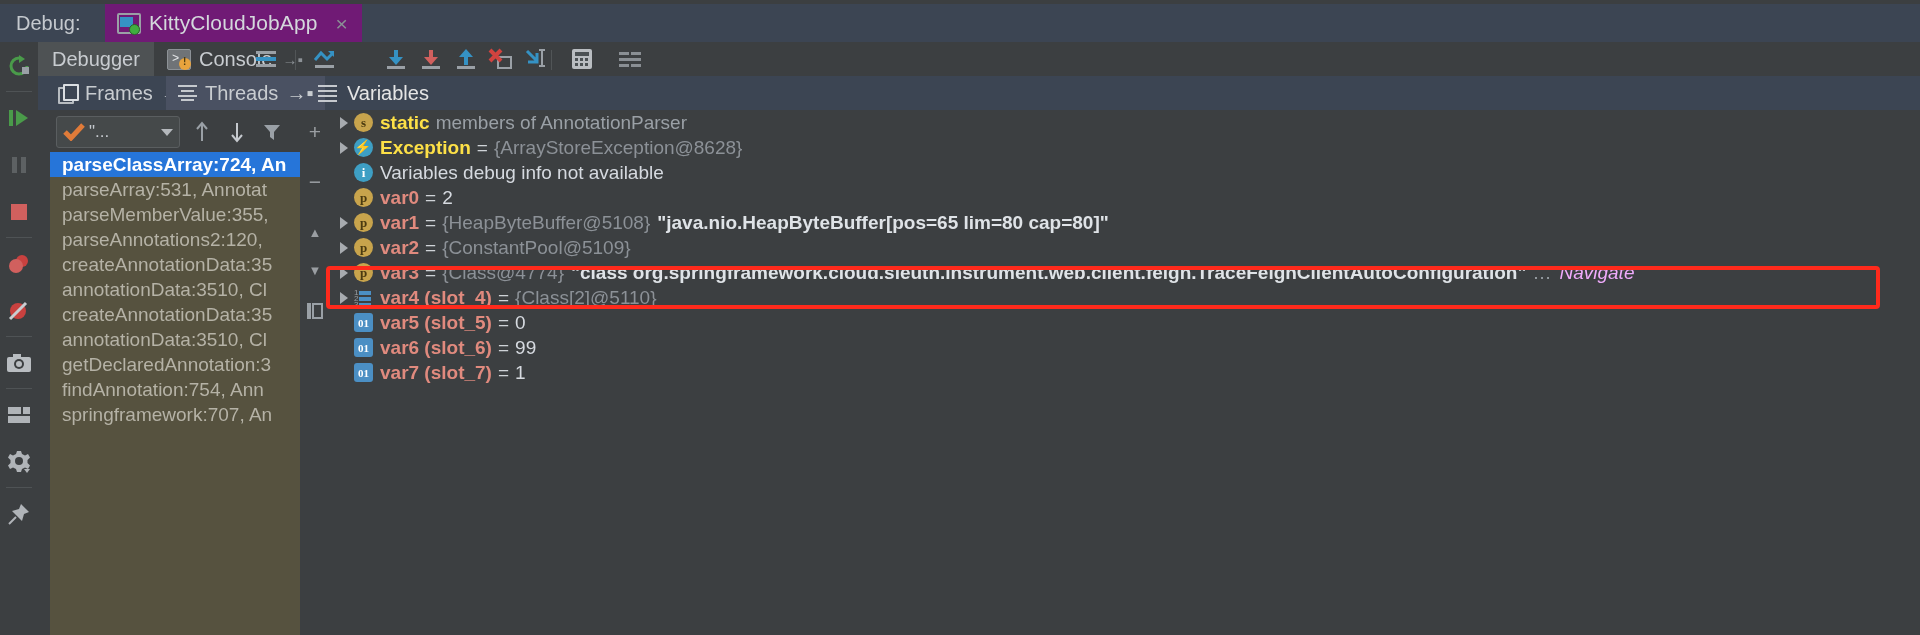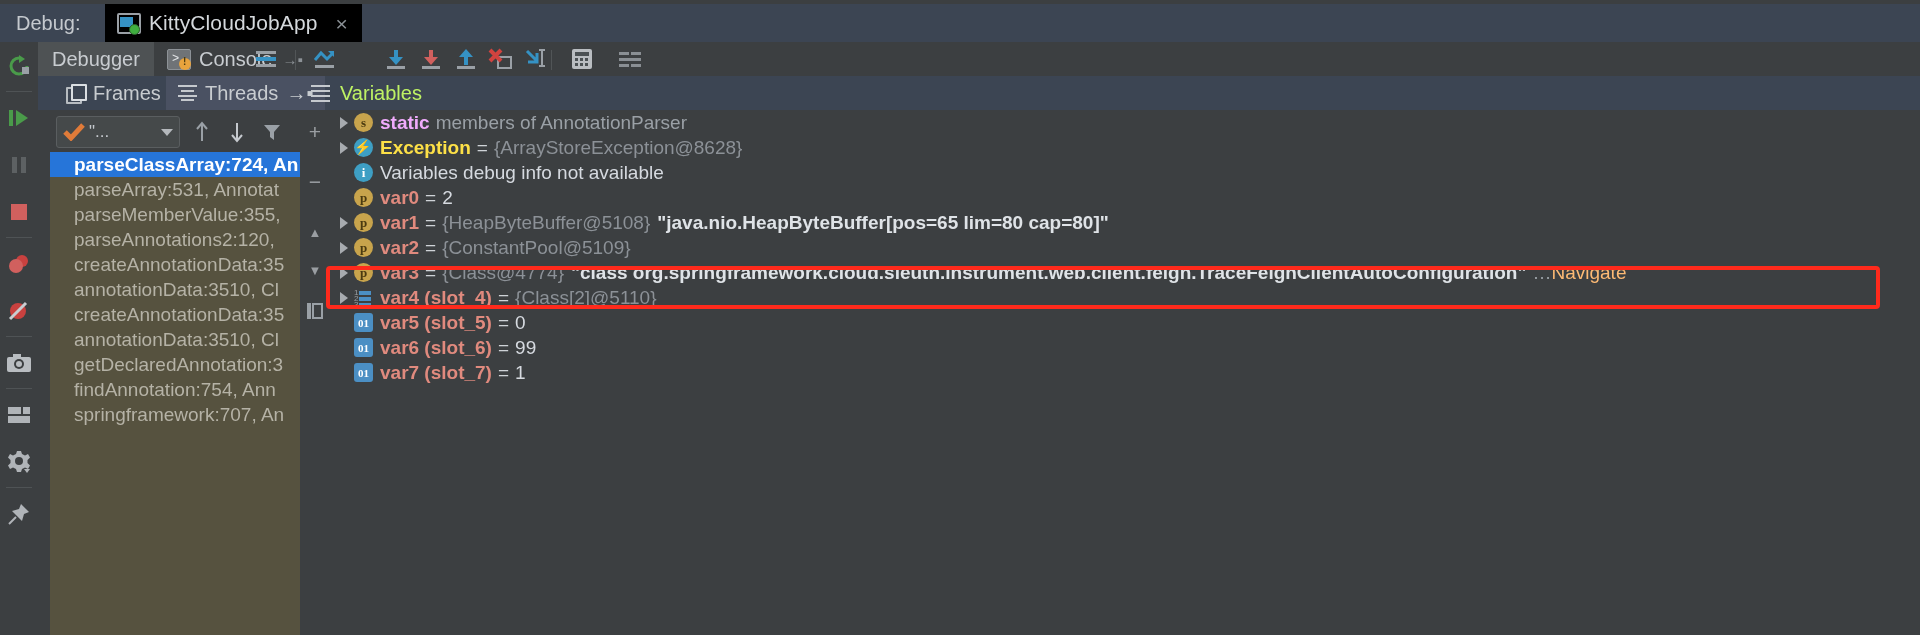--- a/index.html
+++ b/index.html
@@ -12,21 +12,21 @@
   }
   .app{position:relative;width:1920px;height:635px;background:#3c3f41;}
 
   
   .top-strip{position:absolute;left:0;top:0;width:1920px;height:6px;background:#3c3f41;}
   .ghost-tab{position:absolute;left:620px;top:-20px;width:200px;height:26px;background:#4e5254;border-radius:3px;}
 
   
   .debug-header{position:absolute;left:0;top:4px;width:1920px;height:38px;background:#3c4553;}
   .debug-label{position:absolute;left:16px;top:4px;height:30px;line-height:30px;font-size:20px;color:#c5c9ce;}
-  .run-tab{position:absolute;left:105px;top:0px;height:38px;background:#000000;
+  .run-tab{position:absolute;left:105px;top:0px;height:38px;background:#701a75;
            display:flex;align-items:center;gap:10px;padding:0 14px 0 12px;}
   .run-tab .title{font-size:21px;color:#d4d8dc;letter-spacing:.1px;}
   .tab-close{color:#8a9095;font-size:21px;line-height:1;margin-left:8px;cursor:default;}
 
   .appicon{position:relative;width:22px;height:20px;}
   .appicon .outer{position:absolute;left:0;top:0;width:20px;height:17px;border:2px solid #9aa0a6;border-radius:2px;}
   .appicon .inner{position:absolute;left:3px;top:4px;width:13px;height:10px;background:#3592c4;}
   .appicon .dot{position:absolute;left:12px;top:11px;width:9px;height:9px;border-radius:50%;background:#3fae3f;border:1px solid #2a5f2a;}
 
   
@@ -46,39 +46,39 @@
   .console-ico .chev{position:absolute;left:4px;top:2px;color:#e6e8ea;font-size:12px;line-height:14px;font-family:"Liberation Mono",monospace;}
   .console-ico .warn{position:absolute;left:11px;top:8px;width:12px;height:12px;border-radius:50%;background:#e8a33d;}
   .console-ico .warn:after{content:"!";position:absolute;left:4px;top:-2px;font-size:10px;color:#4a3a10;font-weight:bold;}
 
   .icobtn{position:absolute;top:0;height:34px;width:40px;display:flex;align-items:center;justify-content:center;cursor:default;}
 
   
   .row2{position:absolute;left:38px;top:76px;width:1882px;height:34px;background:#3c4553;}
   .sub-tab{position:absolute;top:0;height:34px;display:flex;align-items:center;gap:8px;padding:0 12px;font-size:20px;color:#c8ccd0;}
   .sub-tab.active{background:#4a5162;justify-content:flex-end;}
-  .vars-head{position:absolute;left:261px;top:0;height:34px;display:flex;align-items:center;gap:10px;padding:0 12px;font-size:20px;color:#bef264;}
+  .vars-head{position:absolute;left:268px;top:0;height:34px;display:flex;align-items:center;gap:10px;padding:0 12px;font-size:20px;color:#e5e5e5;}
 
   .icon-frames{position:relative;width:19px;height:19px;}
   .icon-frames .a{position:absolute;left:0;top:3px;width:12px;height:13px;border:2px solid #b7bcc1;border-radius:1px;}
   .icon-frames .b{position:absolute;left:5px;top:0px;width:12px;height:13px;border:2px solid #dadee2;border-radius:1px;background:#3c4553;}
 
   .icon-lines{position:relative;width:19px;height:16px;}
   .icon-lines i{position:absolute;left:0;height:2px;background:#c5c9ce;display:block;}
 
   
   .frames-panel{position:absolute;left:38px;top:110px;width:262px;height:525px;background:#3c3f41;}
   .frames-toolbar{position:absolute;left:0;top:0;width:262px;height:42px;}
   .thread-combo{position:absolute;left:18px;top:6px;width:110px;height:30px;background:#45494a;border:1px solid #5a5e60;border-radius:3px;display:flex;align-items:center;padding:0 6px;gap:4px;}
   .combo-text{font-size:17px;color:#c5c9ce;white-space:nowrap;overflow:hidden;}
   .combo-arrow{margin-left:auto;width:0;height:0;border-left:6px solid transparent;border-right:6px solid transparent;border-top:7px solid #b4b8bc;}
   .ftb{position:absolute;top:8px;width:28px;height:28px;display:flex;align-items:center;justify-content:center;}
 
   .frames-list{position:absolute;left:12px;top:42px;width:250px;height:483px;background:#56523f;overflow:hidden;}
-  .frame-item{height:25px;line-height:25px;padding-left:24px;font-size:19px;color:#b5b2a6;white-space:nowrap;overflow:hidden;}
+  .frame-item{height:25px;line-height:25px;padding-left:12px;font-size:19px;color:#b5b2a6;white-space:nowrap;overflow:hidden;}
   .frame-item.selected{background:#2675d9;color:#ffffff;font-weight:bold;}
 
   
   .vars-gutter{position:absolute;left:300px;top:110px;width:30px;height:525px;background:#3c3f41;}
   .g-btn{width:30px;height:32px;display:flex;align-items:center;justify-content:center;color:#9a9ea2;font-size:21px;}
   .vars-panel{position:absolute;left:330px;top:110px;width:1590px;height:525px;background:#3c3f41;}
   .var-row{position:relative;height:25px;display:flex;align-items:center;white-space:nowrap;font-size:19px;padding-left:10px;}
 
   .tri{width:14px;min-width:14px;display:inline-block;}
   .tri.open:after{content:"";display:block;width:0;height:0;border-left:8px solid #a7abaf;border-top:6px solid transparent;border-bottom:6px solid transparent;margin-top:1px;}
@@ -88,29 +88,29 @@
   .badge.p{background:#c8a44c;}
   .badge.s{background:#c8a44c;}
   .badge.i{background:#3e9fc4;color:#ffffff;}
   .badge.e{background:#3e9fc4;color:#ffffff;font-size:14px;}
   .badge.o{width:19px;height:19px;border-radius:3px;background:#4b8fc4;color:#fff;font-size:11px;}
   .badge.arr{width:19px;height:19px;border-radius:0;background:transparent;position:relative;}
   .badge.arr i{position:absolute;left:5px;width:12px;height:4px;background:#4b8fc4;display:block;}
   .badge.arr b{position:absolute;left:0;font-size:8px;color:#9a9ea2;font-weight:normal;font-family:"Liberation Sans",sans-serif;}
 
   .vname{color:#e08a7e;font-weight:bold;}
-  .vname.static{color:#f0abfc;font-weight:bold;}
+  .vname.static{color:#fde047;font-weight:bold;}
   .vname.exc{color:#fde047;font-weight:bold;}
   .veq{color:#cfd3d7;margin:0 6px;}
   .vtype{color:#8c9197;}
   .vstr{color:#dfe3e7;font-weight:bold;margin-left:7px;}
   .vnum{color:#d6dae0;}
   .vdim{color:#9aa0a6;margin-left:6px;}
   .vplain{color:#d6dae0;}
-  .navlink{color:#fdba74;}
+  .navlink{color:#f0abfc;margin-left:8px;font-style:italic;}
 
   .highlight-box{position:absolute;left:326px;top:266px;width:1546px;height:35px;border:4px solid #ff2a1c;border-radius:4px;pointer-events:none;}
 
   .eye{position:absolute;left:302px;top:292px;width:26px;height:26px;background:#4e5254;border-radius:3px;display:flex;align-items:center;justify-content:center;}
   .eye span{color:#c8ccd0;font-size:15px;letter-spacing:-1px;}
 </style>
 </head>
 <body>
 
 <div class="app">
@@ -284,21 +284,21 @@
         <rect x="2" y="3" width="10" height="3" fill="#8a8f94"></rect>
         <rect x="14" y="3" width="10" height="3" fill="#8a8f94"></rect>
         <rect x="2" y="9" width="22" height="3" fill="#8a8f94"></rect>
         <rect x="2" y="15" width="10" height="3" fill="#8a8f94"></rect>
         <rect x="14" y="15" width="10" height="3" fill="#8a8f94"></rect>
       </svg>
     </div>
   </div>
 
   <div class="row2">
-    <div class="sub-tab" style="left:16px;">
+    <div class="sub-tab" style="left:8px;">
       <span class="icon-frames">
           <i class="a"></i>
           <i class="b"></i>
         </span>
       <span>Frames</span>
       <span class="pin">→▪</span>
     </div>
     <div class="sub-tab active" style="left:128px;">
       <span class="icon-lines">
         <i style="top:0;width:19px;"></i>

